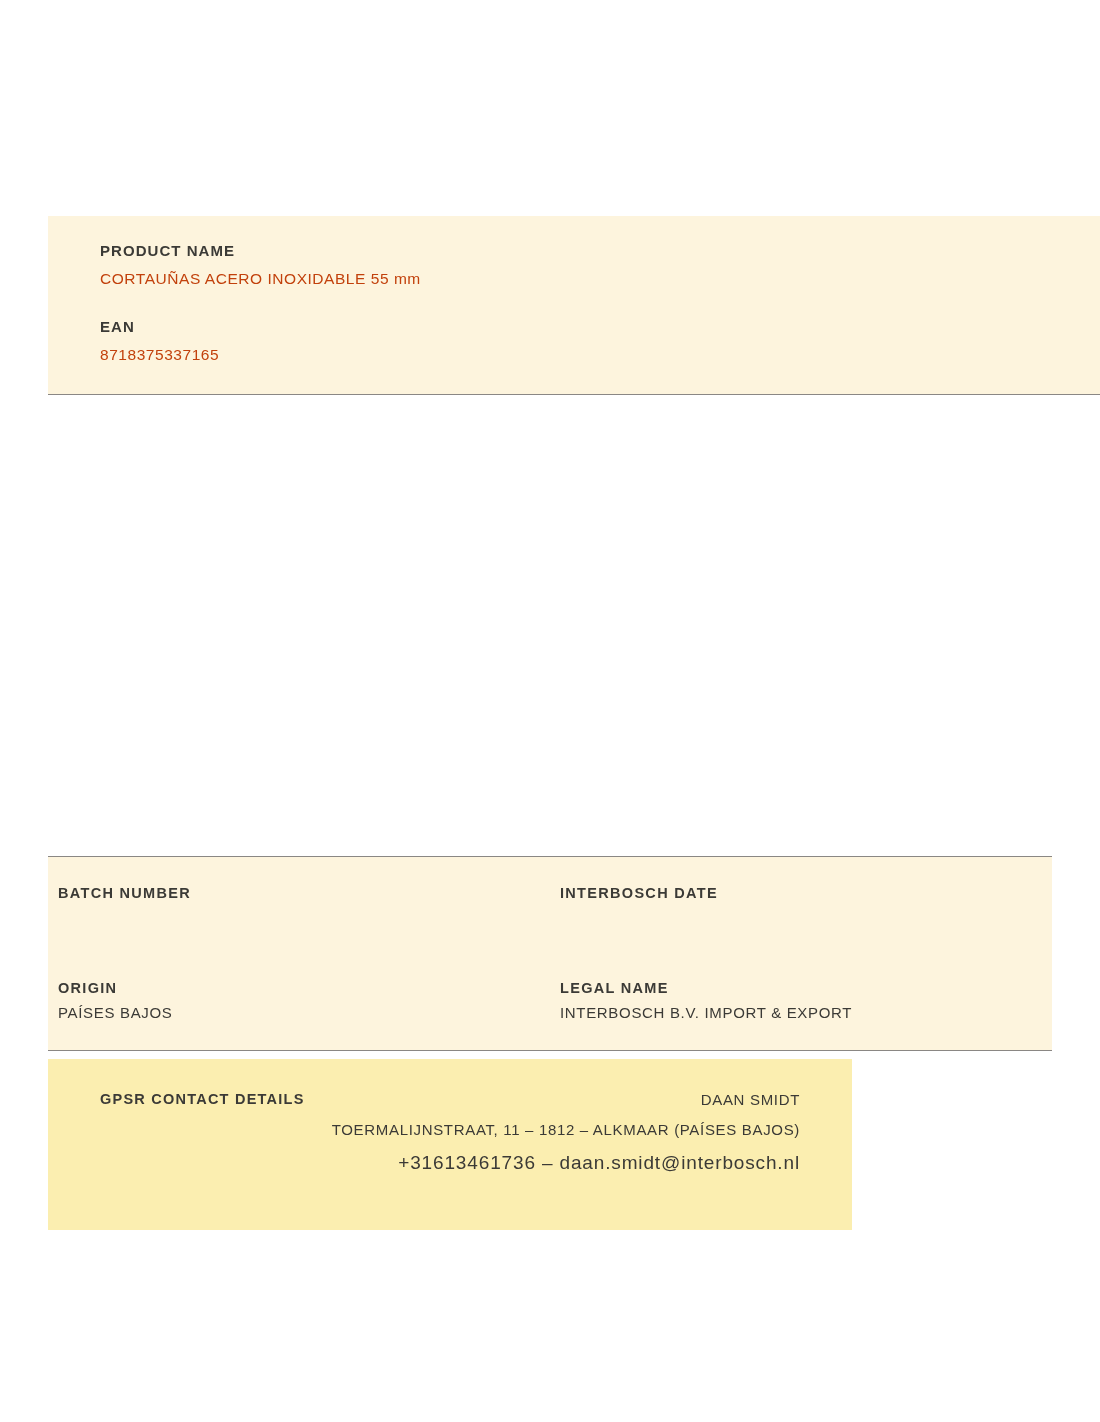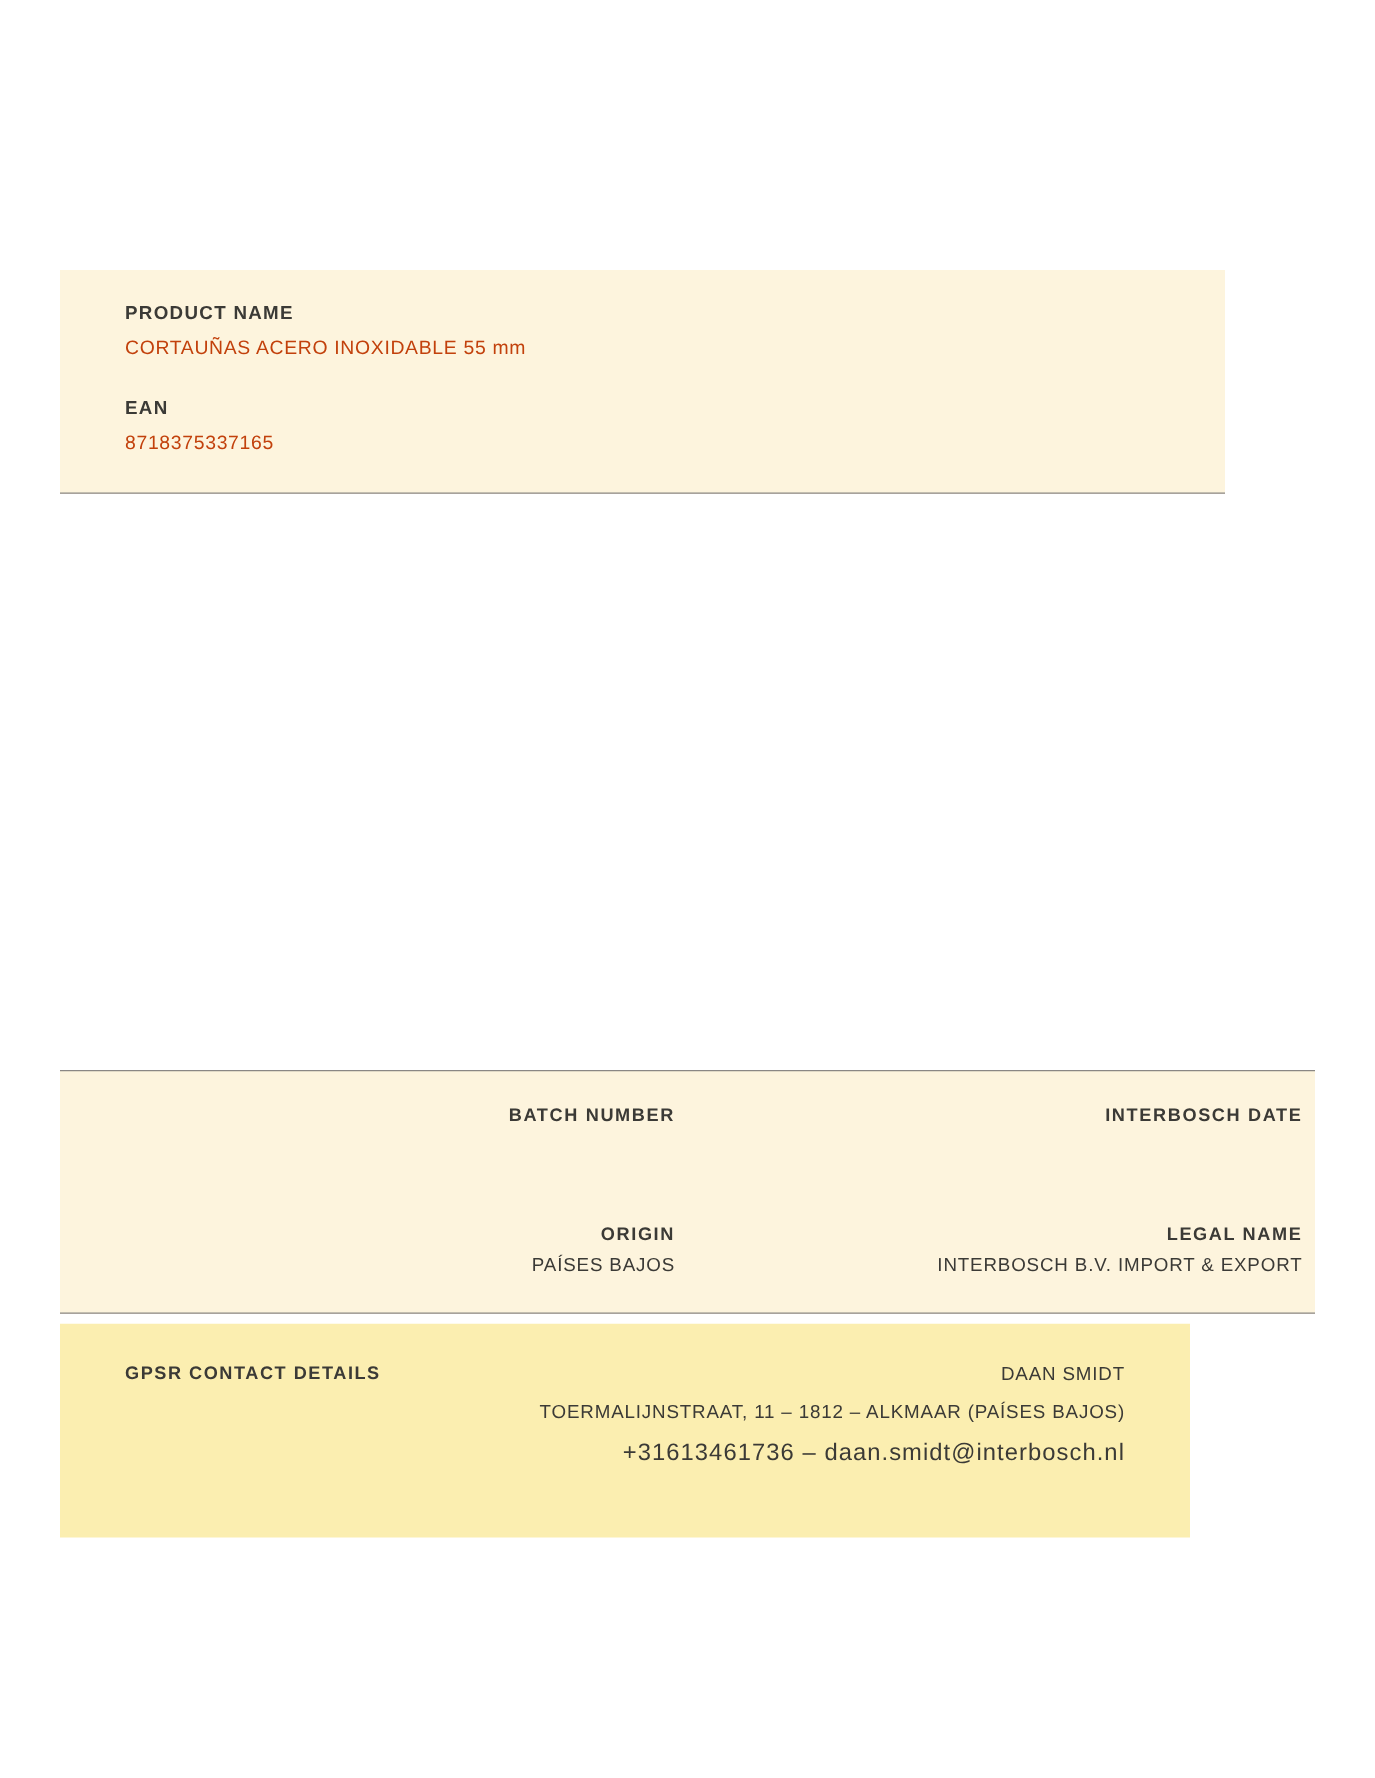--- a/index.html
+++ b/index.html
@@ -19,21 +19,21 @@
   .page {
     position: absolute;
     inset: 0;
   }
 
   
   .top-block {
     position: absolute;
     left: 48px;
     top: 216px;
-    width: 932px;
+    width: 1052px;
     background: #fdf4dd;
     border-bottom: 1px solid #8a8784;
     box-sizing: border-box;
     padding: 26px 52px 30px 52px;
   }
 
   .field-label {
     font-size: 15px;
     font-weight: bold;
     letter-spacing: 0.07em;
@@ -62,21 +62,21 @@
     box-sizing: border-box;
     padding: 28px 0 28px 0;
   }
 
   .grid-row {
     display: flex;
     width: 100%;
   }
   .grid-cell {
     flex: 0 0 50%;
-    text-align: right;
+    text-align: left;
     box-sizing: border-box;
     padding: 0 10px;
   }
   .cell-label {
     font-size: 14.5px;
     font-weight: bold;
     letter-spacing: 0.09em;
     color: #3b3a36;
     margin: 0 0 8px 0;
   }
@@ -89,21 +89,21 @@
   }
   .row-gap {
     height: 53px;
   }
 
   
   .gpsr-block {
     position: absolute;
     left: 48px;
     top: 1059px;
-    width: 904px;
+    width: 804px;
     background: #fbeeb0;
     box-sizing: border-box;
     padding: 30px 52px 38px 52px;
     display: flex;
     justify-content: space-between;
     align-items: flex-start;
   }
   .gpsr-label {
     font-size: 14.5px;
     font-weight: bold;

